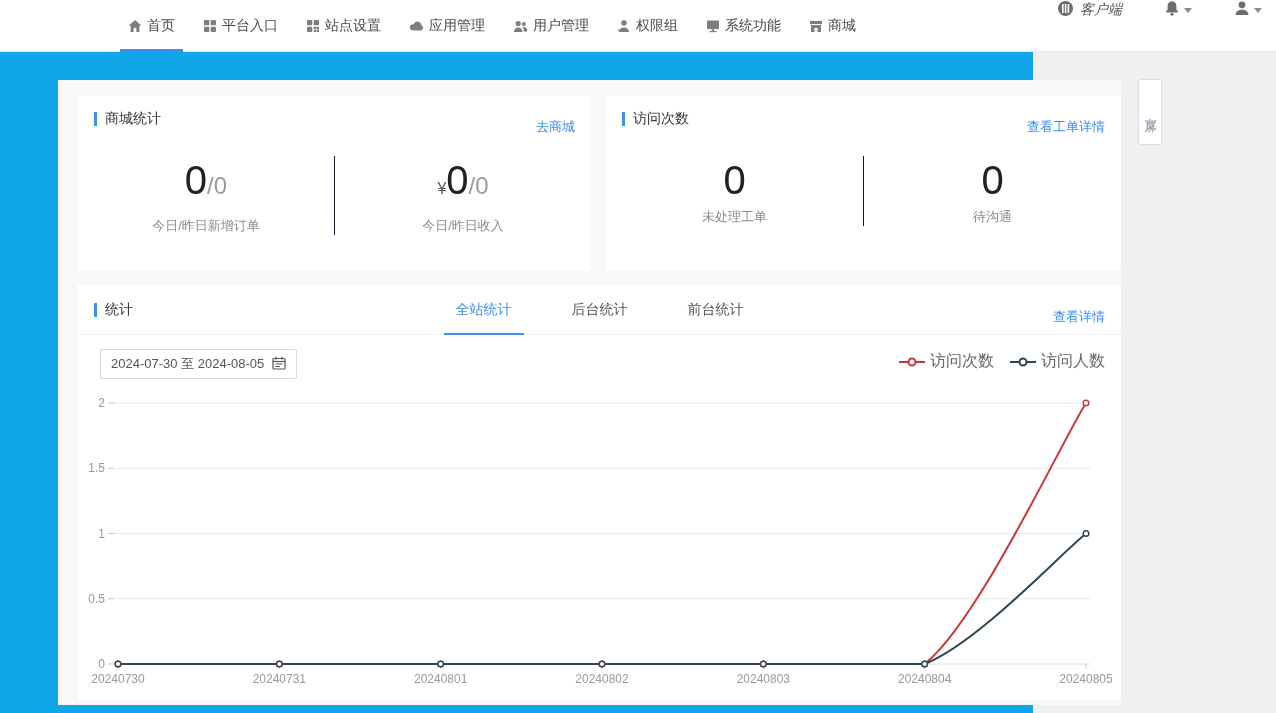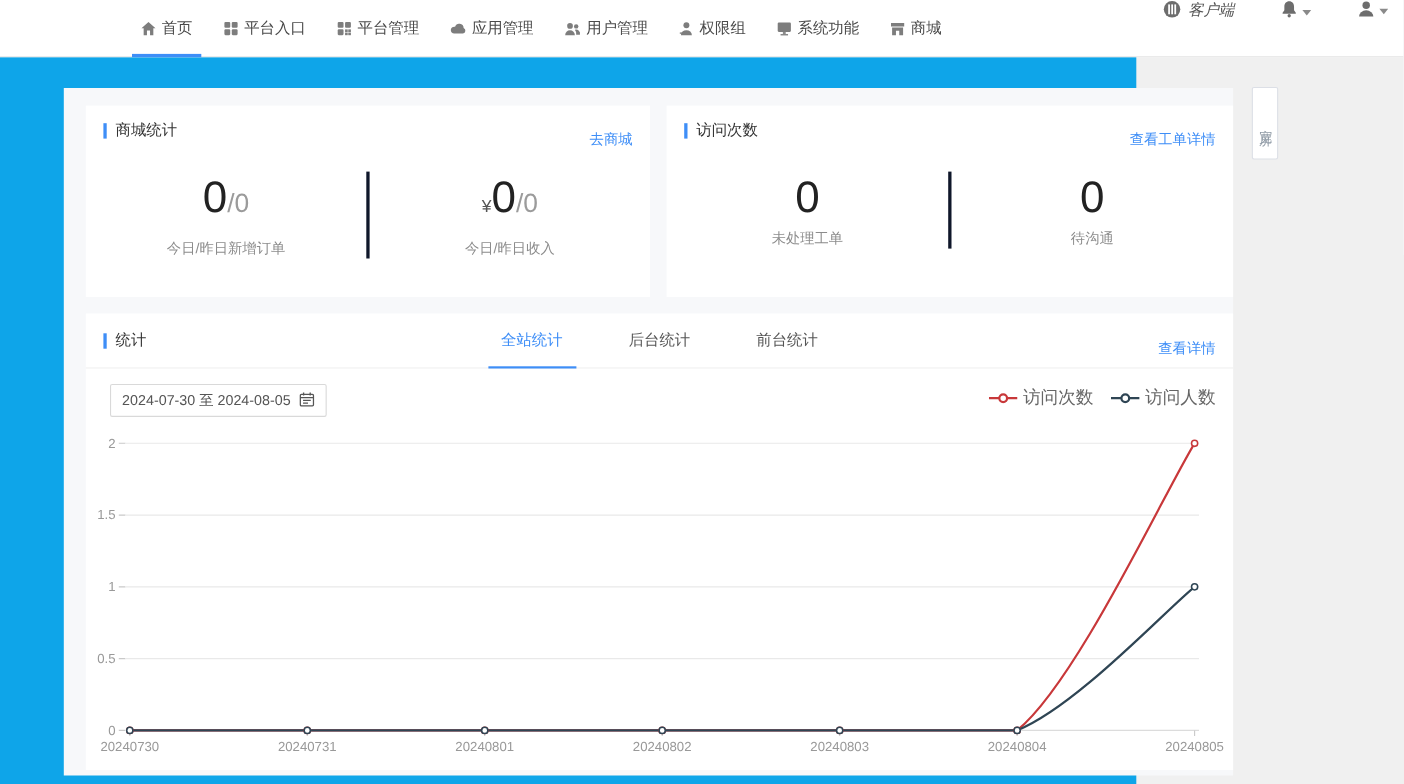--- a/index.html
+++ b/index.html
@@ -33,21 +33,21 @@
   .card-title { display:flex; align-items:center; gap:8px; font-size:14px; color:#333; }
   .accent { width:3px; height:14px; background:#3e8ef7; display:inline-block; }
   .head-link { margin-left:auto; font-size:13px; color:#3e8ef7; text-decoration:none; cursor:pointer;margin-top:15px; }
 
   #mall-card  { left:78px;  top:96px; width:513px; height:174px; }
   #ticket-card{ left:606px; top:96px; width:515px; height:174px; }
   #chart-card { left:78px;  top:285px; width:1043px; height:415px; }
 
   .stats-row { display:flex; margin-top:14px; }
   .stat { flex:1; text-align:center; position:relative; }
-  .stat + .stat { border-left:3px solid #0f172a; }
+  .stat + .stat { border-left:1px solid #0f172a; }
   .stat-num { font-size:40px; color:#222; line-height:48px; }
   .stat-num .prefix { font-size:16px; color:#555; }
   .stat-num .suffix { font-size:24px; color:#9b9b9b; }
   .stat-label { margin-top:4px; font-size:13px; color:#8c8c8c; }
 
   
   .chart-head { display:flex; align-items:center; height:50px; padding:0 16px; border-bottom:1px solid #f0f0f0; position:relative; }
   .tabs { position:absolute; left:0; right:0; top:0; height:50px; display:flex; justify-content:center; gap:36px; pointer-events:none; }
   .tab { pointer-events:auto; line-height:48px; padding:0 12px; font-size:14px; color:#555; cursor:pointer; border-bottom:2px solid transparent; }
   .tab.active { color:#3e8ef7; border-bottom-color:#3e8ef7; }
@@ -89,21 +89,21 @@
             <svg width="14" height="14" viewBox="0 0 14 14">
               <rect x="1" y="1" width="5.3" height="5.3" rx="1"></rect>
               <rect x="7.7" y="1" width="5.3" height="5.3" rx="1"></rect>
               <rect x="1" y="7.7" width="5.3" height="5.3" rx="1"></rect>
               <rect x="7.7" y="7.7" width="2.4" height="2.4"></rect>
               <rect x="10.6" y="7.7" width="2.4" height="2.4"></rect>
               <rect x="7.7" y="10.6" width="2.4" height="2.4"></rect>
               <rect x="10.6" y="10.6" width="2.4" height="2.4"></rect>
             </svg>
           </span>
-        <span>平台管理</span>
+        <span>站点设置</span>
       </div>
       <div class="nav-item">
         <span class="ic">
             <svg width="15" height="14" viewBox="0 0 15 14">
               <path d="M4 11.5 a3.1 3.1 0 1 1 .7-6.1 A4 4 0 0 1 12.5 6.4 a2.7 2.7 0 0 1 -.6 5.1 Z"></path>
             </svg>
           </span>
         <span>应用管理</span>
       </div>
       <div class="nav-item">

